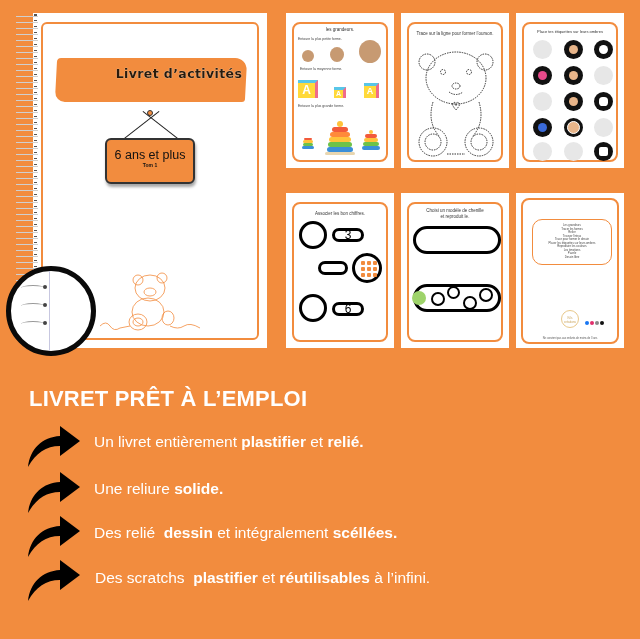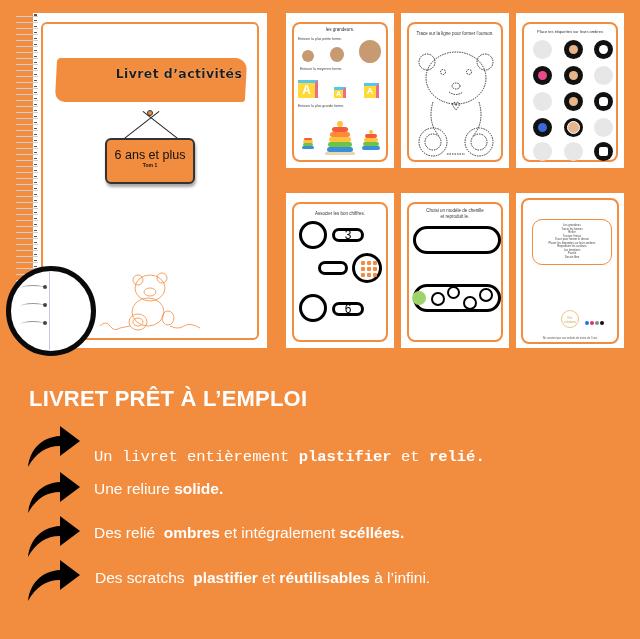--- a/index.html
+++ b/index.html
@@ -272,36 +272,36 @@
     </div>
     <div style="position:absolute;left:0;top:137px;width:100%;text-align:center;font-size:2.6px;color:#555;">Ne convient pas aux enfants de moins de 3 ans</div>
   </div>
 </div>
 
 <div class="heading">LIVRET PRÊT À L’EMPLOI</div>
 
 <svg class="arrow" style="top:423px;" viewBox="0 0 56 46">
     <path d="M2 44 C4 26 16 14 34 13 L34 3 L54 18 L34 33 L34 23 C20 23 10 30 2 44 Z" fill="#000"></path>
   </svg>
-<div class="feat" style="top:448px;font-family:Liberation Mono, monospace;">
+<div class="feat" style="top:433px;">
   <span>Un livret entièrement </span><b>plastifier</b><span> et </span><b>relié.</b>
 </div>
 
 <svg class="arrow" style="top:469px;" viewBox="0 0 56 46">
     <path d="M2 44 C4 26 16 14 34 13 L34 3 L54 18 L34 33 L34 23 C20 23 10 30 2 44 Z" fill="#000"></path>
   </svg>
 <div class="feat" style="top:480px;">
   <span>Une reliure </span><b>solide.</b>
 </div>
 
 <svg class="arrow" style="top:513px;" viewBox="0 0 56 46">
     <path d="M2 44 C4 26 16 14 34 13 L34 3 L54 18 L34 33 L34 23 C20 23 10 30 2 44 Z" fill="#000"></path>
   </svg>
 <div class="feat" style="top:524px;">
-  <span style="white-space:pre">Des relié  </span><b>ombres</b><span> et intégralement </span><b>scéllées.</b>
+  <span style="white-space:pre">Des relié  </span><b>dessin</b><span> et intégralement </span><b>scéllées.</b>
 </div>
 
 <svg class="arrow" style="top:557px;" viewBox="0 0 56 46">
     <path d="M2 44 C4 26 16 14 34 13 L34 3 L54 18 L34 33 L34 23 C20 23 10 30 2 44 Z" fill="#000"></path>
   </svg>
 <div class="feat" style="top:569px;left:95px;">
   <span style="white-space:pre">Des scratchs  </span><b>plastifier</b><span> et </span><b>réutilisables</b><span> à l’infini.</span>
 </div>
 
 </body></html>

